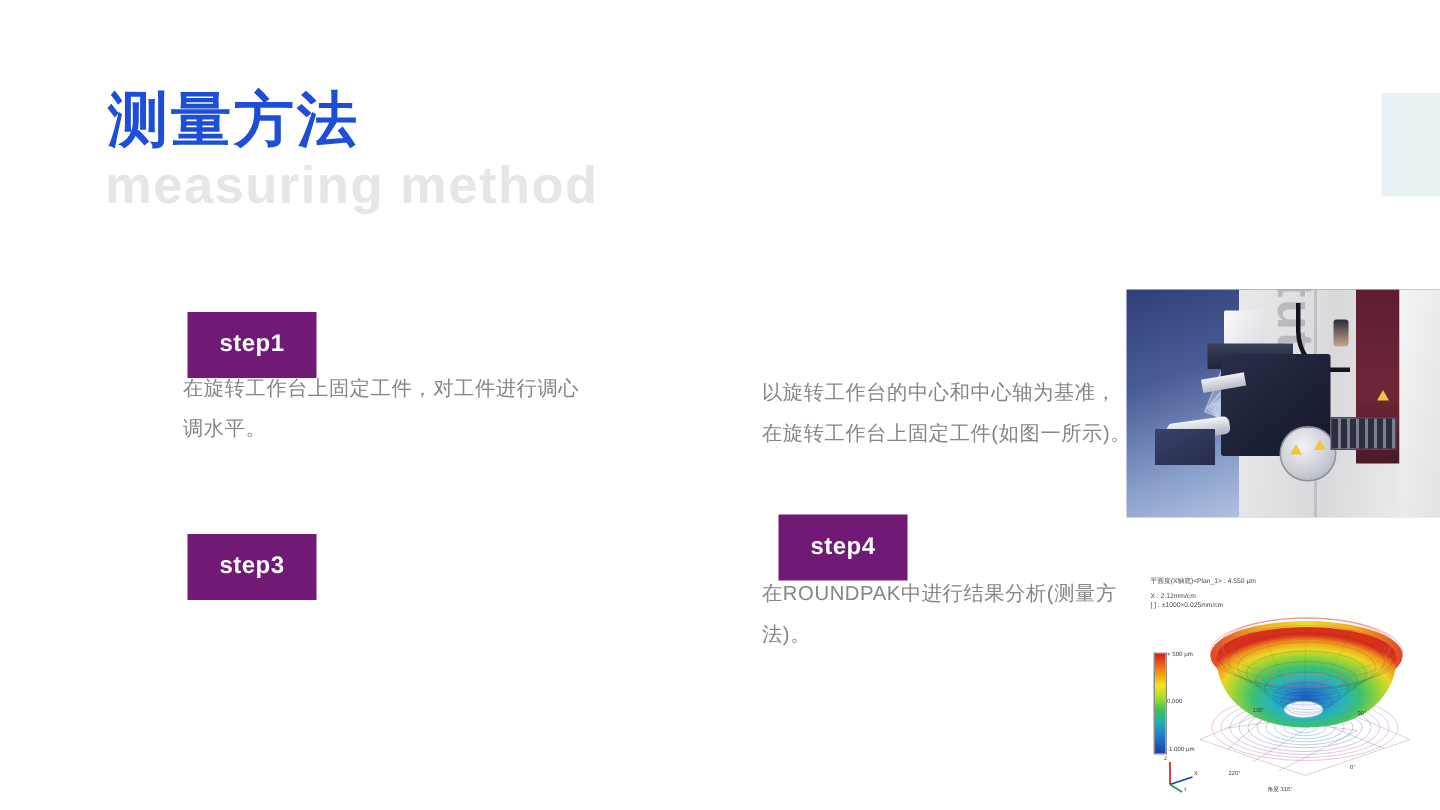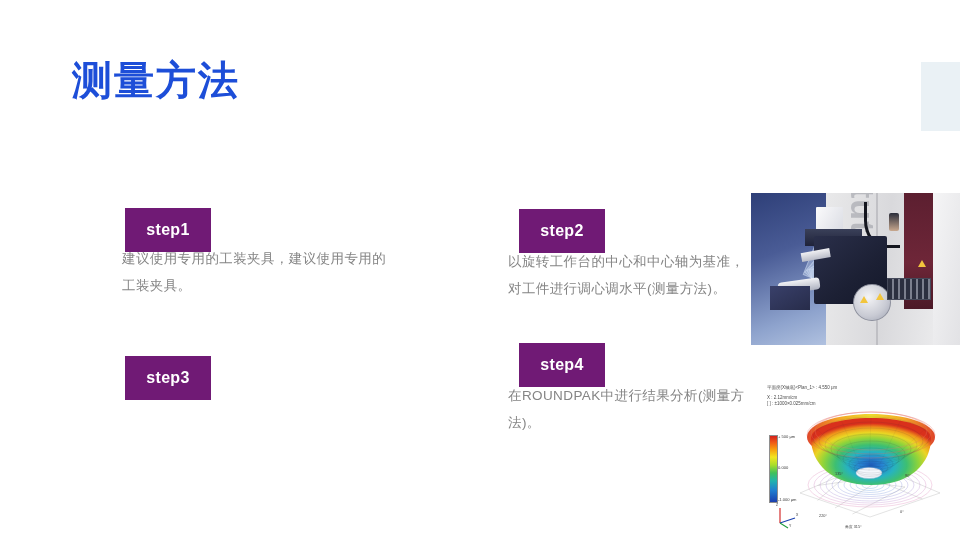--- a/index.html
+++ b/index.html
@@ -355,26 +355,26 @@
   }
 </style>
 </head>
 <body>
 
 <div id="slide">
 
   <div class="corner-block"></div>
 
   <div class="heading-cn">测量方法</div>
+  <div class="heading-en">measuring method</div>
 
   <div class="step-badge" id="badge1">step1</div>
-  <div class="step-text" id="text1">建议使用专用的工装夹具，建议使用专用的工装夹具。</div>
-
-  <div class="step-badge" id="badge2">step2</div>
-  <div class="step-text" id="text2">以旋转工作台的中心和中心轴为基准，对工件进行调心调水平(测量方法)。</div>
+  <div class="step-text" id="text1">在旋转工作台上固定工件，对工件进行调心调水平。</div>
+
+  <div class="step-text" id="text2">以旋转工作台的中心和中心轴为基准，在旋转工作台上固定工件(如图一所示)。</div>
 
   <div class="step-badge" id="badge3">step3</div>
 
   <div class="step-badge" id="badge4">step4</div>
   <div class="step-text" id="text4">在ROUNDPAK中进行结果分析(测量方法)。</div>
 
   <div class="photo">
     <div class="wall"></div>
     <div class="wall-seam"></div>
     <div class="maroon-panel"></div>

